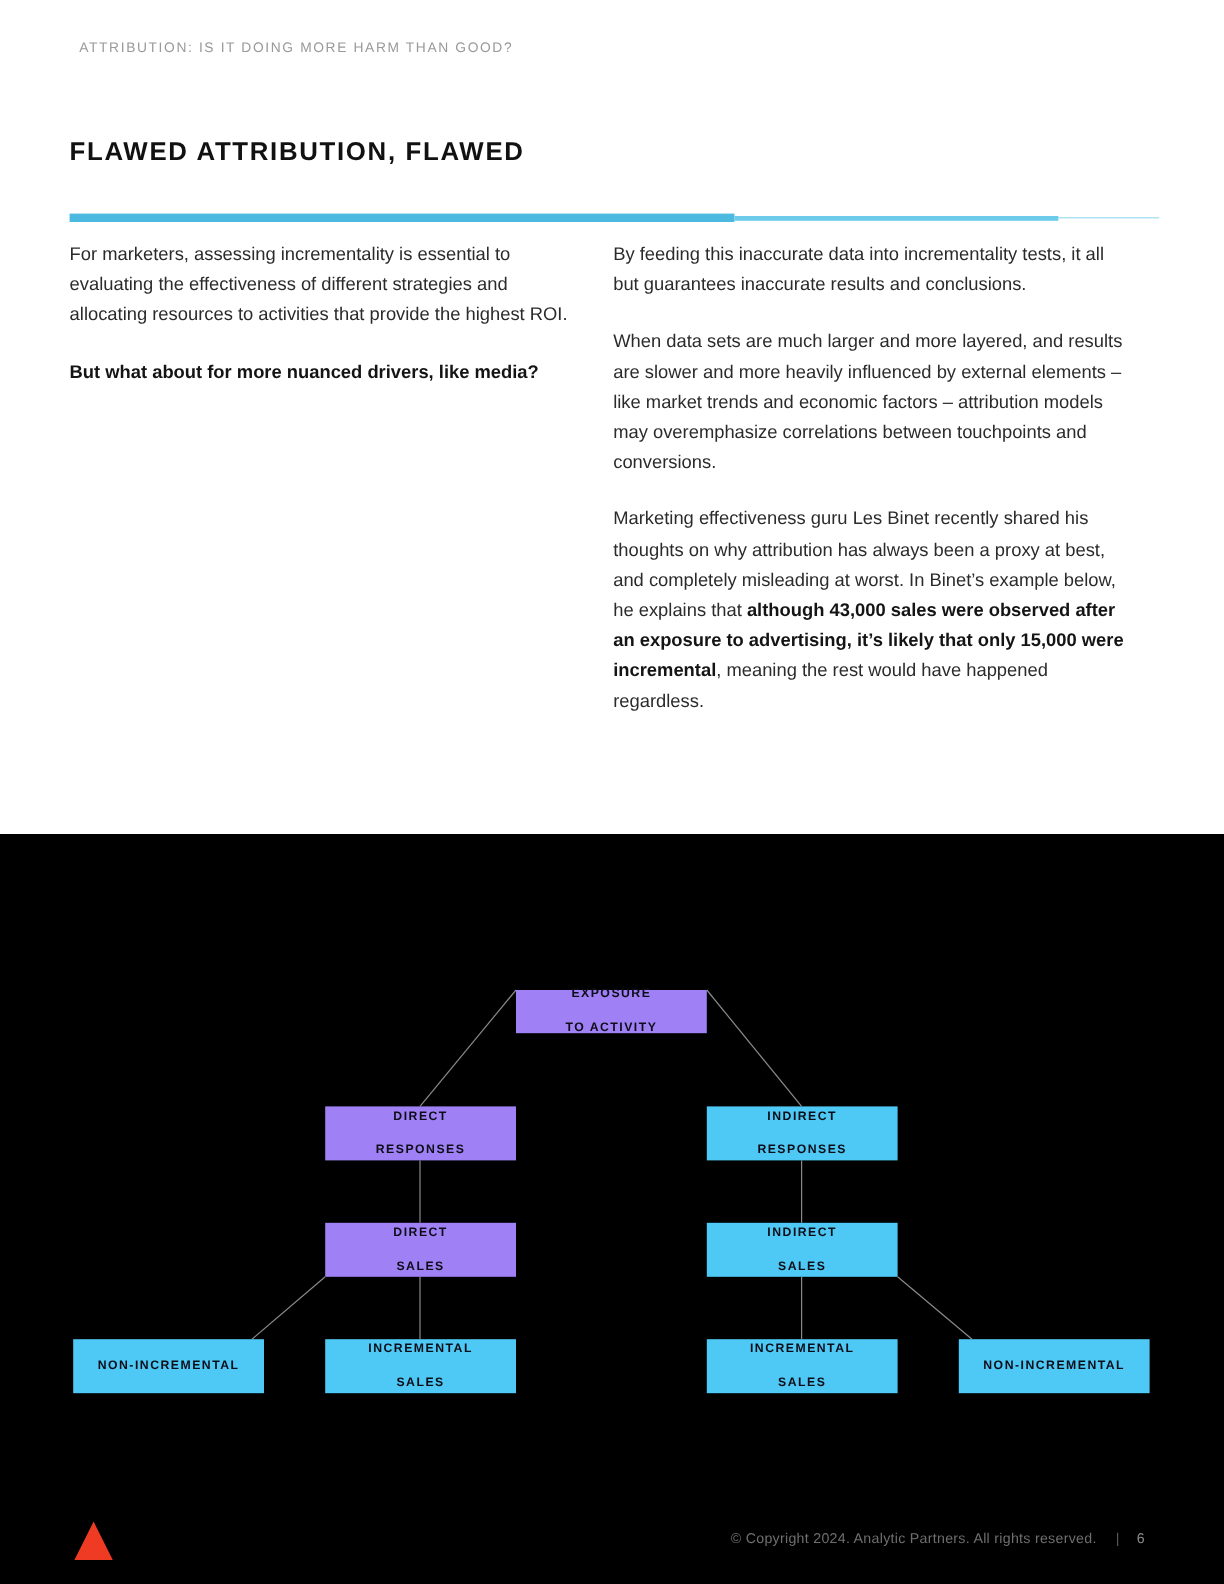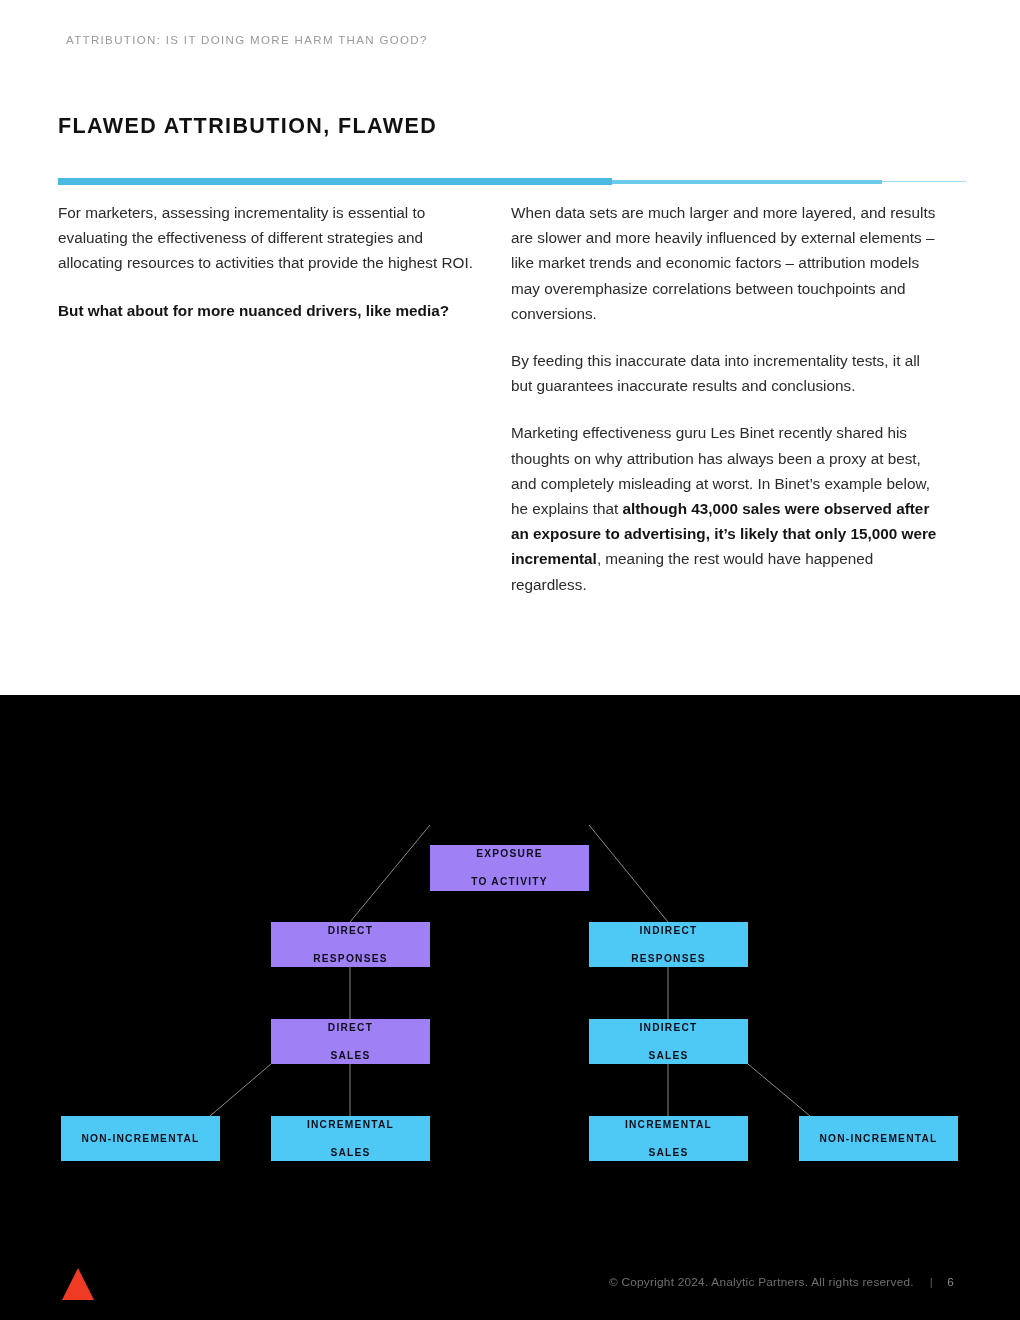--- a/index.html
+++ b/index.html
@@ -138,22 +138,22 @@
   </div>
 
   <div class="columns">
 
     <div class="col">
       <p>For marketers, assessing incrementality is essential to evaluating the effectiveness of different strategies and allocating resources to activities that provide the highest ROI.</p>
       <p class="bold">But what about for more nuanced drivers, like media?</p>
     </div>
 
     <div class="col">
+      <p>By feeding this inaccurate data into incrementality tests, it all but guarantees inaccurate results and conclusions.</p>
       <p>When data sets are much larger and more layered, and results are slower and more heavily influenced by external elements – like market trends and economic factors – attribution models may overemphasize correlations between touchpoints and conversions.</p>
-      <p>By feeding this inaccurate data into incrementality tests, it all but guarantees inaccurate results and conclusions.</p>
       <p><span>Marketing effectiveness guru Les Binet recently shared his thoughts on why attribution has always been a proxy at best, and completely misleading at worst. In Binet’s example below, he explains that </span><b>although 43,000 sales were observed after an exposure to advertising, it’s likely that only 15,000 were incremental</b><span>, meaning the rest would have happened regardless.</span></p>
     </div>
 
   </div>
 
   <div class="diagram-panel">
 
     <svg class="diagram-svg" viewBox="0 0 1020 625">
       <g stroke="#8a8a8a" stroke-width="1" fill="none">
 
@@ -168,21 +168,21 @@
         <line x1="271" y1="369" x2="210" y2="421"></line>
 
         <line x1="350" y1="369" x2="350" y2="421"></line>
 
         <line x1="668" y1="369" x2="668" y2="421"></line>
 
         <line x1="748" y1="369" x2="810" y2="421"></line>
       </g>
     </svg>
 
-    <div class="node purple" style="left:430px; top:130px; width:159px; height:46px;margin-top:20px;">
+    <div class="node purple" style="left:430px; top:130px; width:159px; height:36px;">
       <span><span>EXPOSURE</span><br><span>TO ACTIVITY</span></span>
     </div>
 
     <div class="node purple" style="left:271px; top:227px; width:159px; height:45px;">
       <span><span>DIRECT</span><br><span>RESPONSES</span></span>
     </div>
     <div class="node cyan" style="left:589px; top:227px; width:159px; height:45px;">
       <span><span>INDIRECT</span><br><span>RESPONSES</span></span>
     </div>
 

